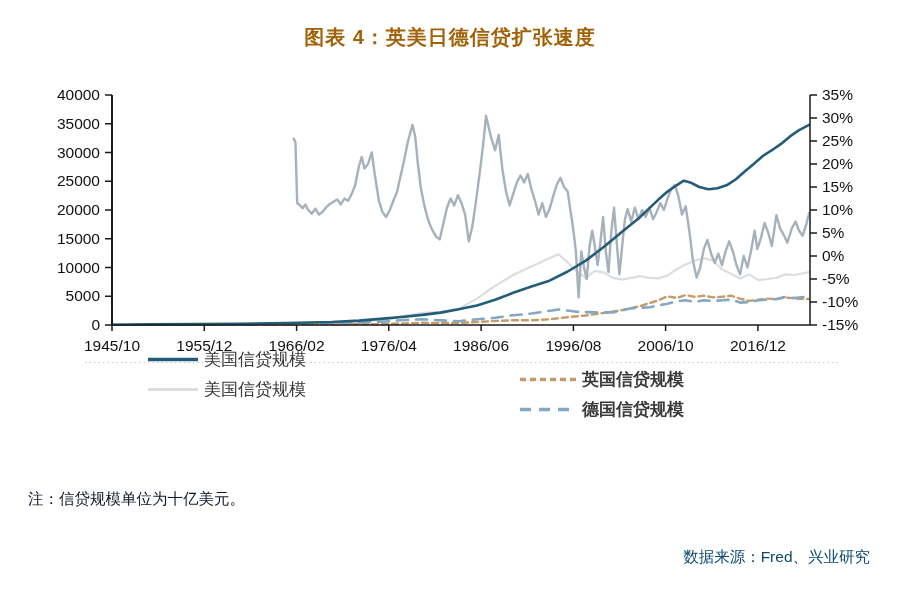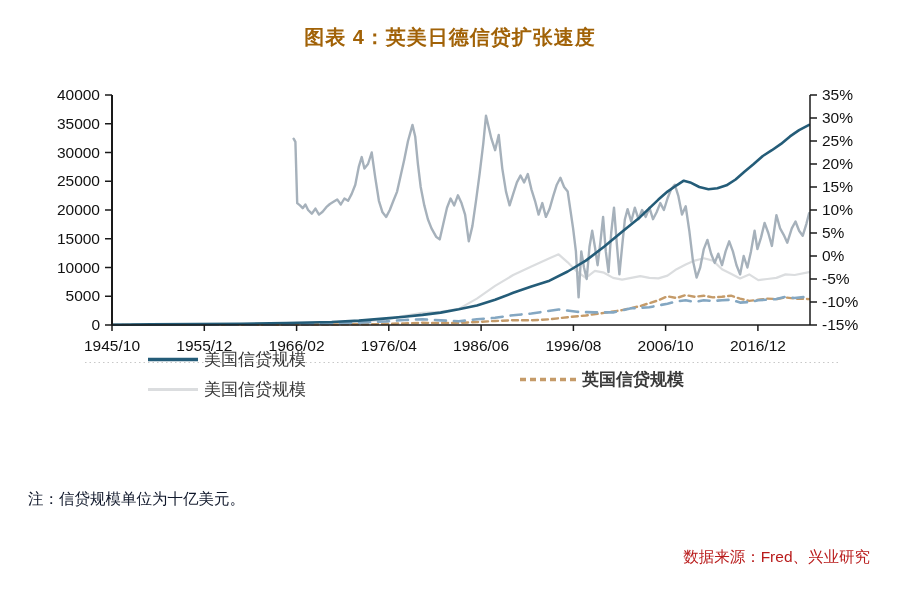--- a/index.html
+++ b/index.html
@@ -113,18 +113,24 @@
     </div>
   </div>
 
   <div id="legend-col-2" class="legend-col">
     <div class="lg-item">
       <svg width="56" height="9">
           <line class="sw-line" x1="0" y1="4.5" x2="56" y2="4.5" stroke="#C59B69" stroke-width="3.4" stroke-dasharray="6,4"></line>
         </svg>
       <span class="lg-label">英国信贷规模</span>
     </div>
+    <div class="lg-item">
+      <svg width="56" height="9">
+          <line class="sw-line" x1="0" y1="4.5" x2="56" y2="4.5" stroke="#84A7C2" stroke-width="3.6" stroke-dasharray="11,8"></line>
+        </svg>
+      <span class="lg-label">德国信贷规模</span>
+    </div>
   </div>
 
   <div id="note-text" style="color: #0f172a;">注：信贷规模单位为十亿美元。</div>
-  <div id="source-text" style="color: #b91c1c;">数据来源：Fred、兴业研究</div>
+  <div id="source-text" style="color: #0c4a6e;">数据来源：Fred、兴业研究</div>
 
 </div>
 
 </body></html>

